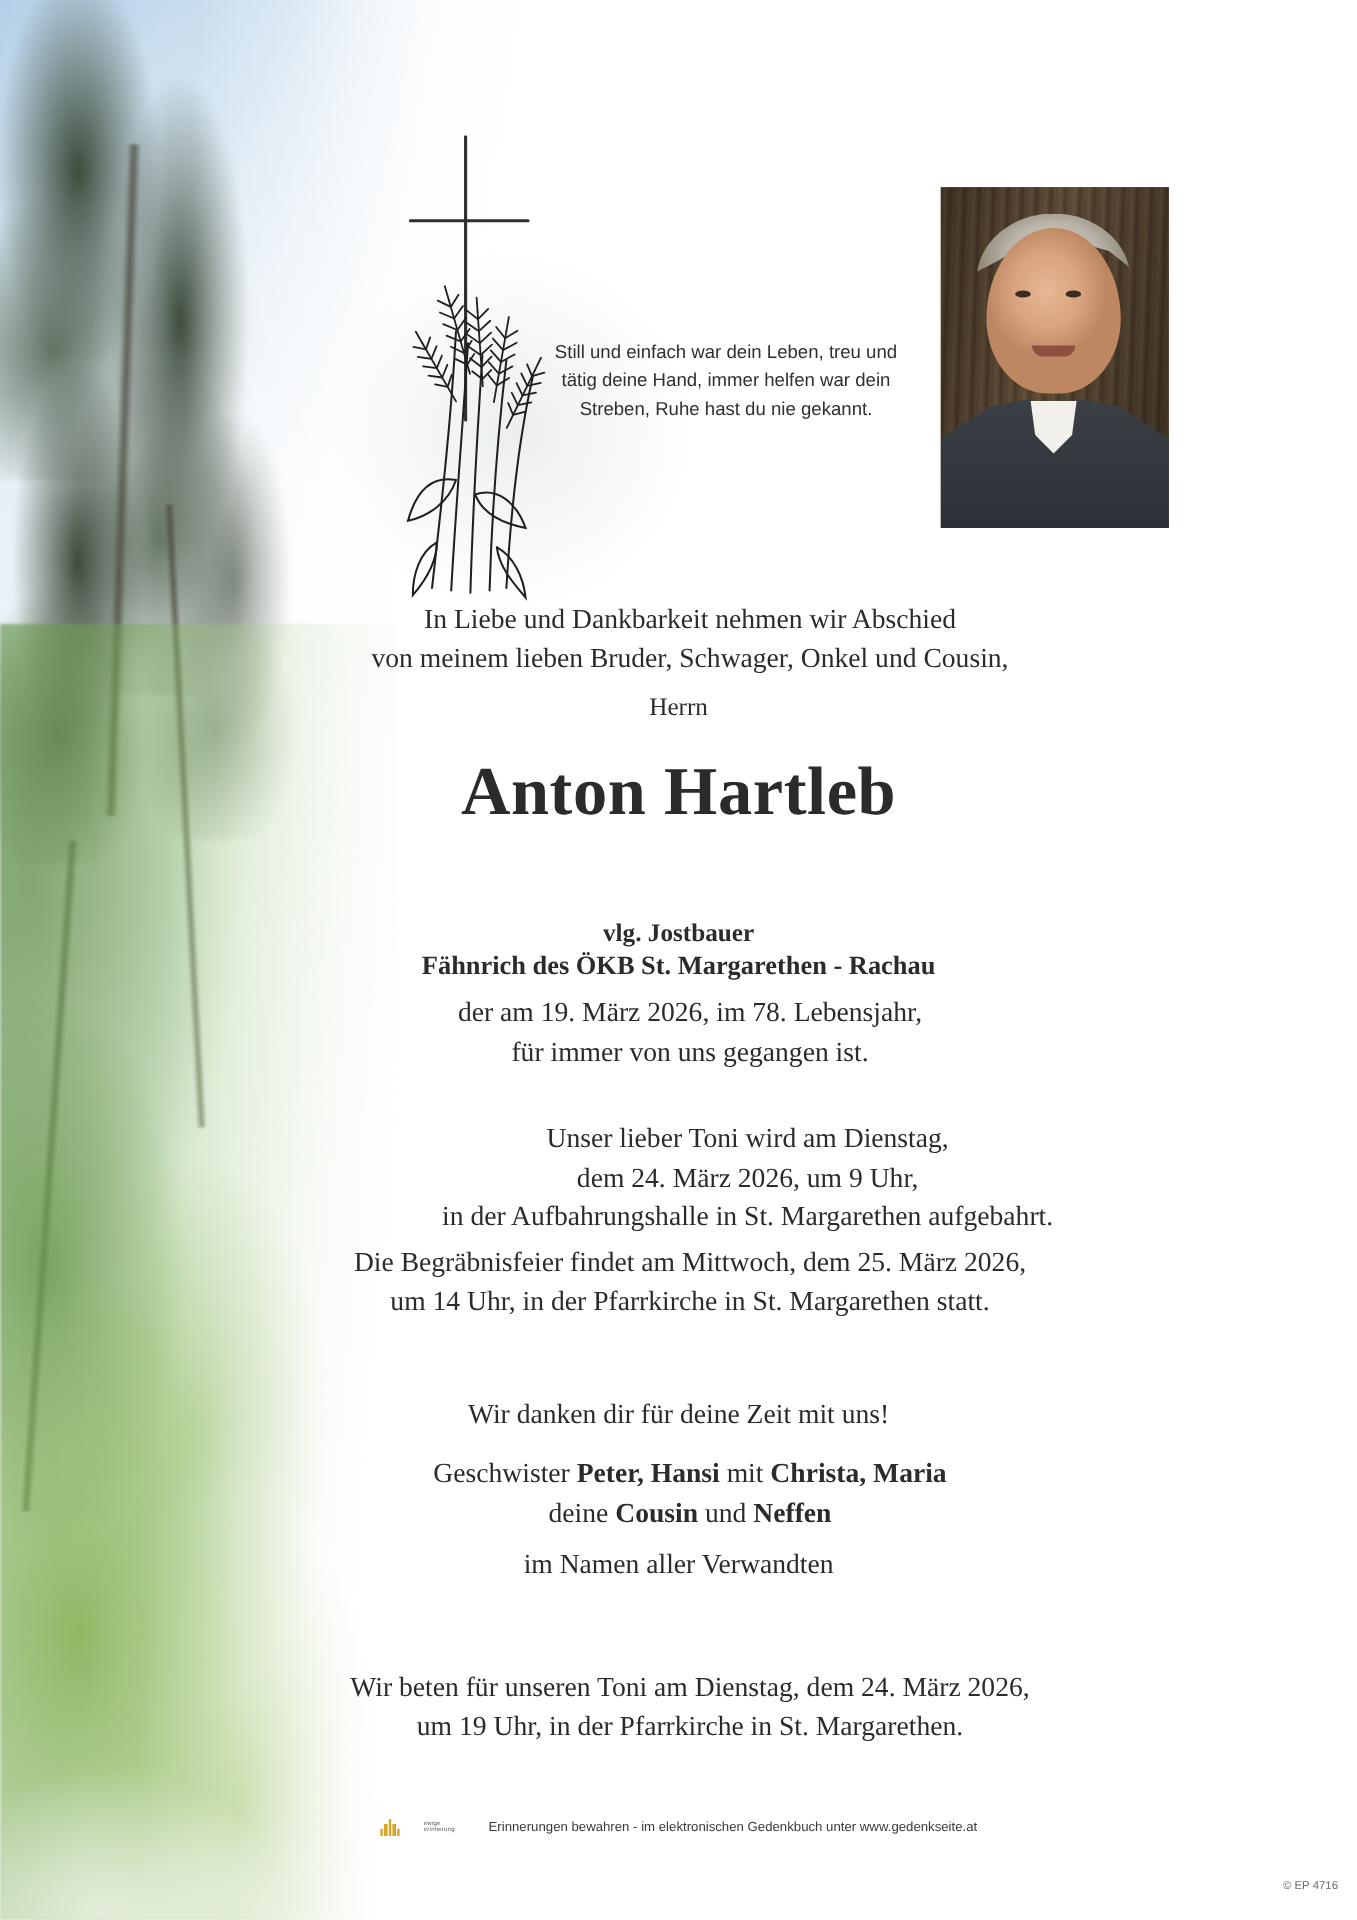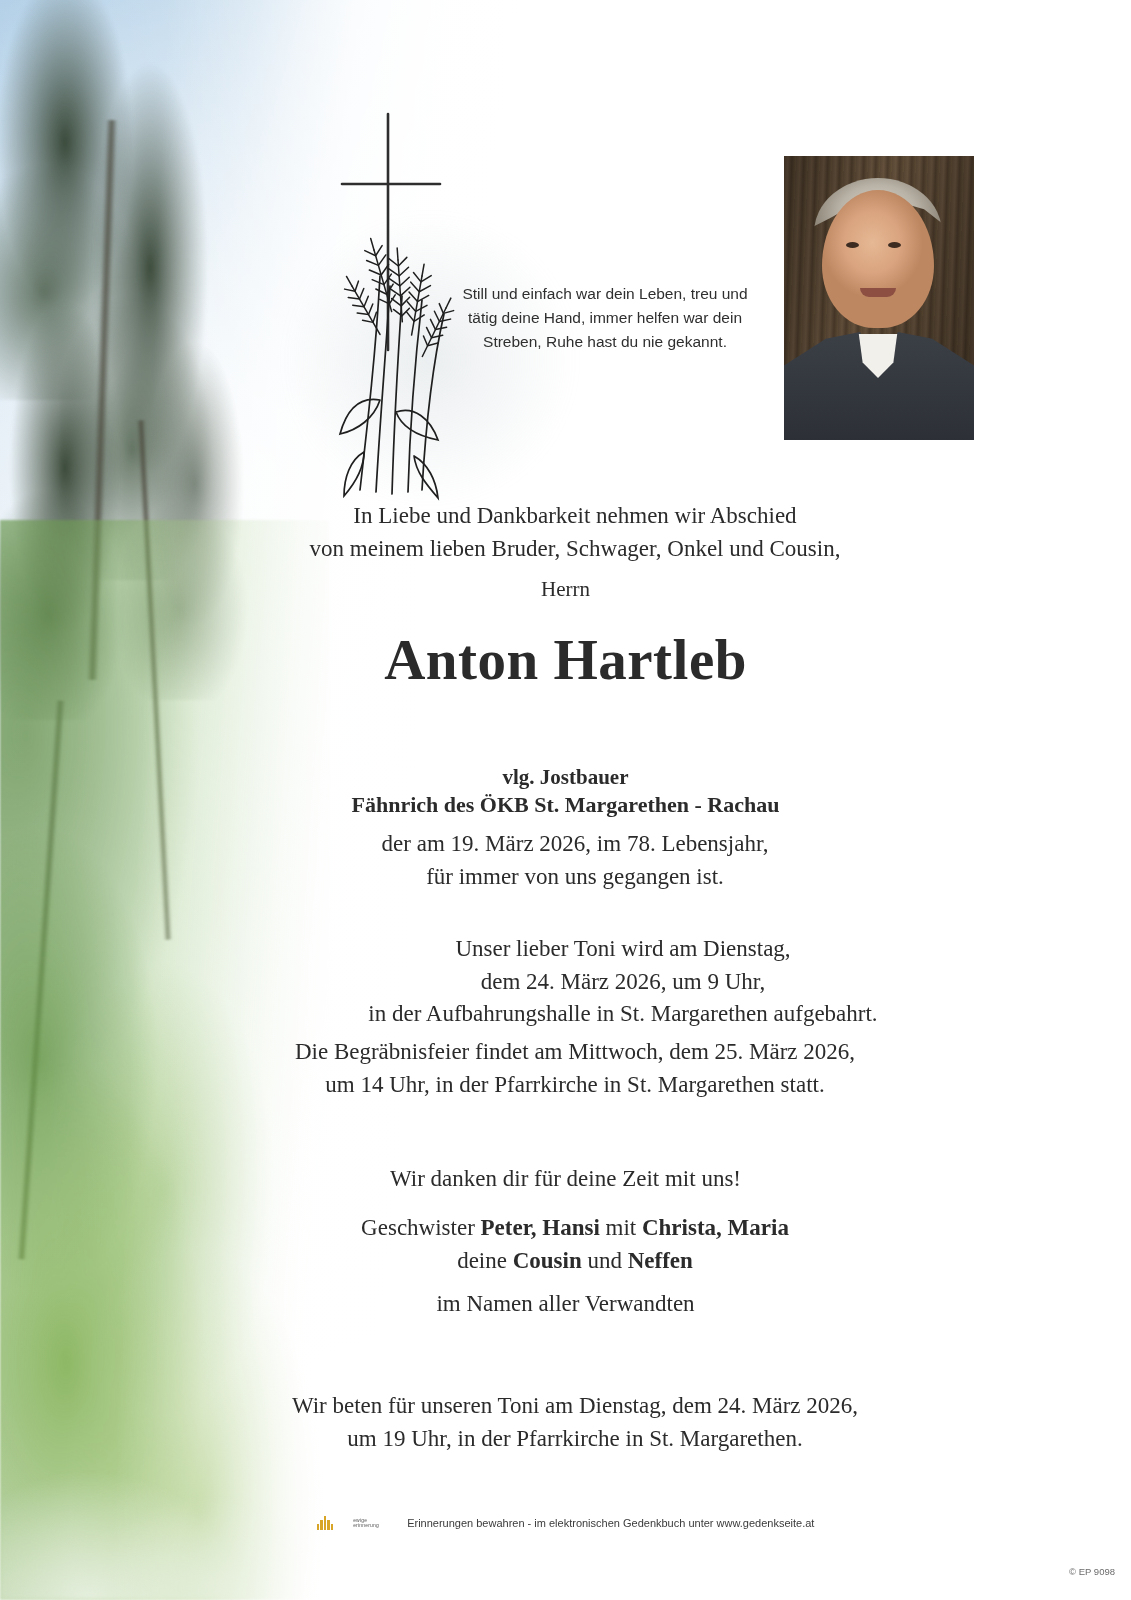--- a/index.html
+++ b/index.html
@@ -406,16 +406,16 @@
           <i></i>
             <i></i>
             <i></i>
             <i></i>
             <i></i>
         </span>
         <span class="footer-logo-text">ewige erinnerung</span>
         <span>Erinnerungen bewahren - im elektronischen Gedenkbuch unter www.gedenkseite.at</span>
       </span>
     </div>
-    <div class="copyright">© EP 9098</div>
+    <div class="copyright">© EP 4716</div>
 
   </div>
 </div>
 
 </body></html>

